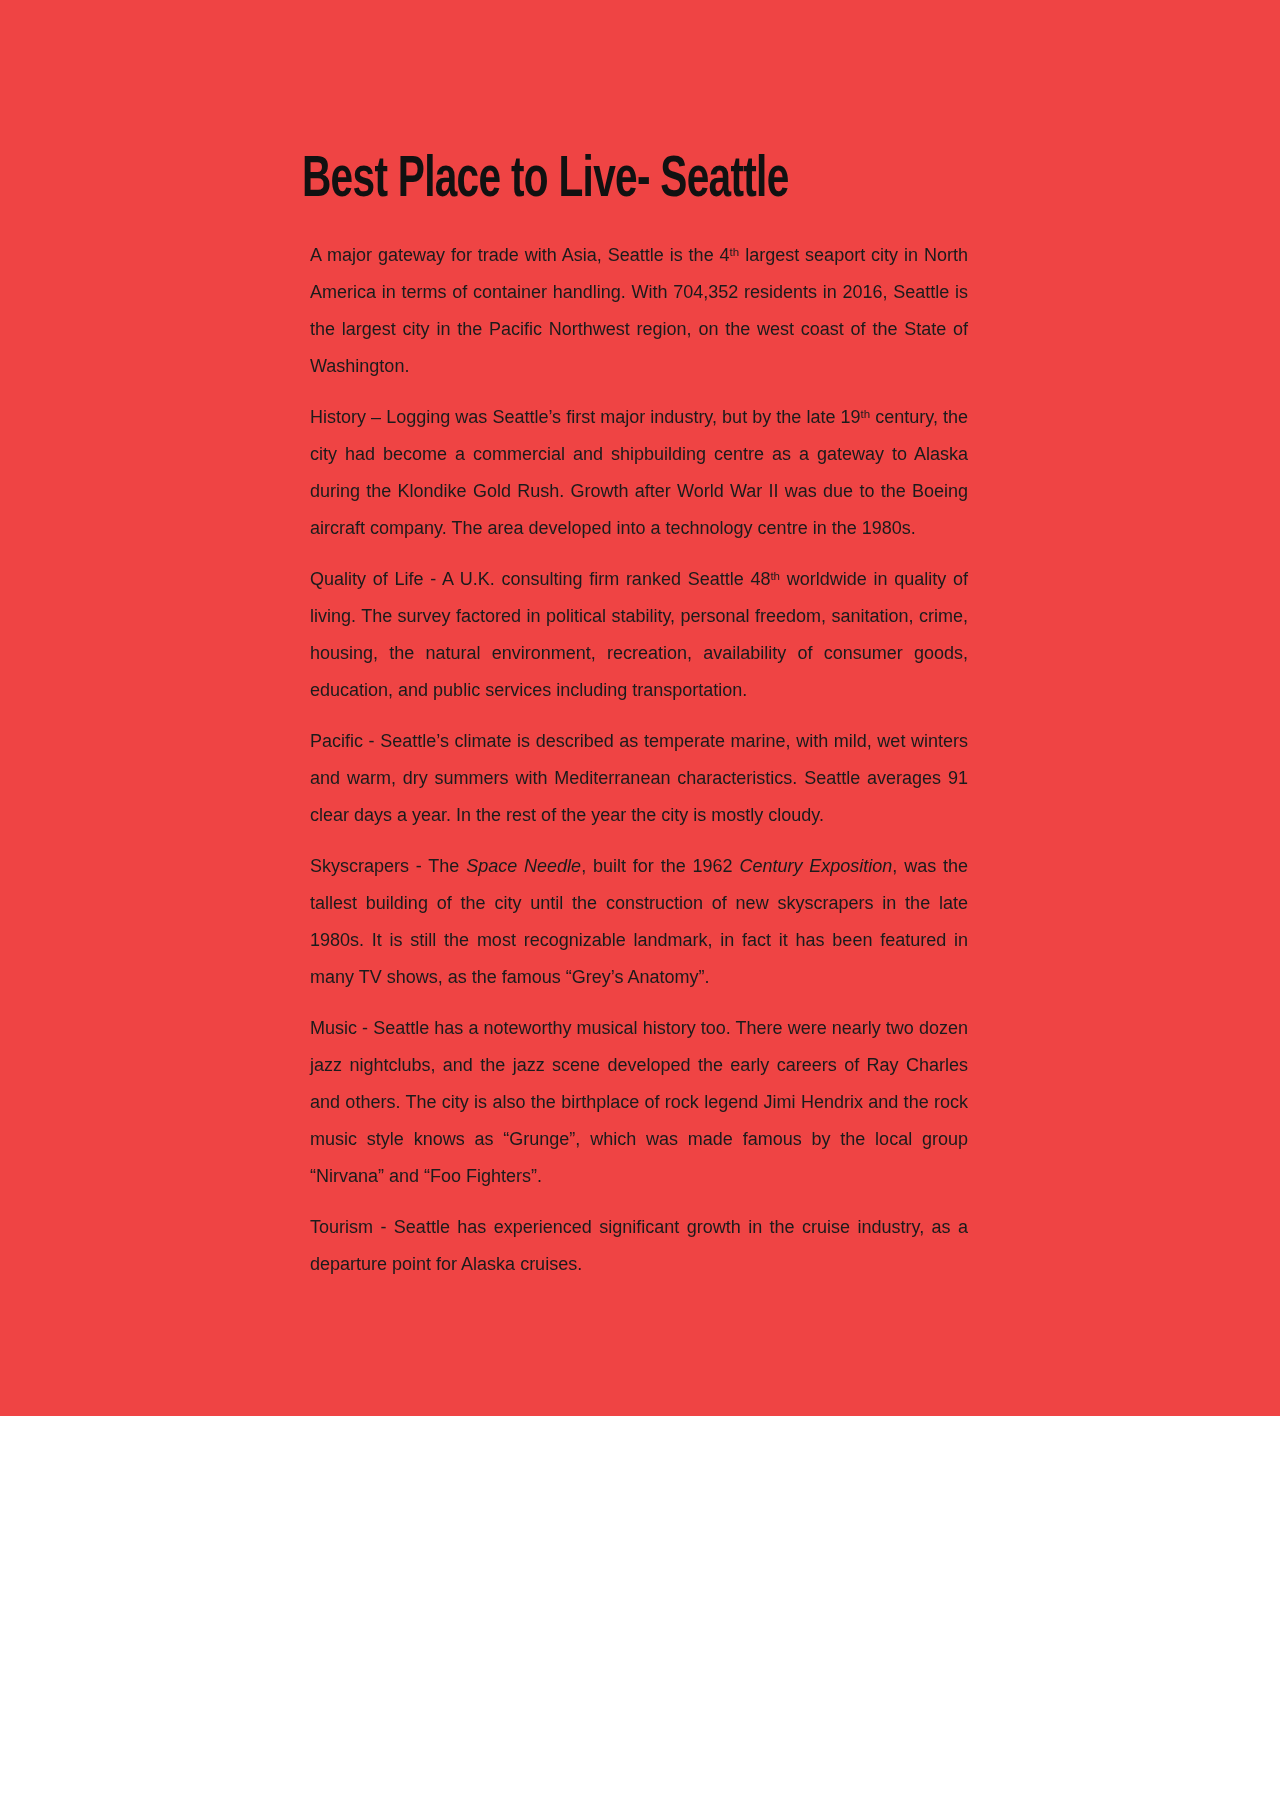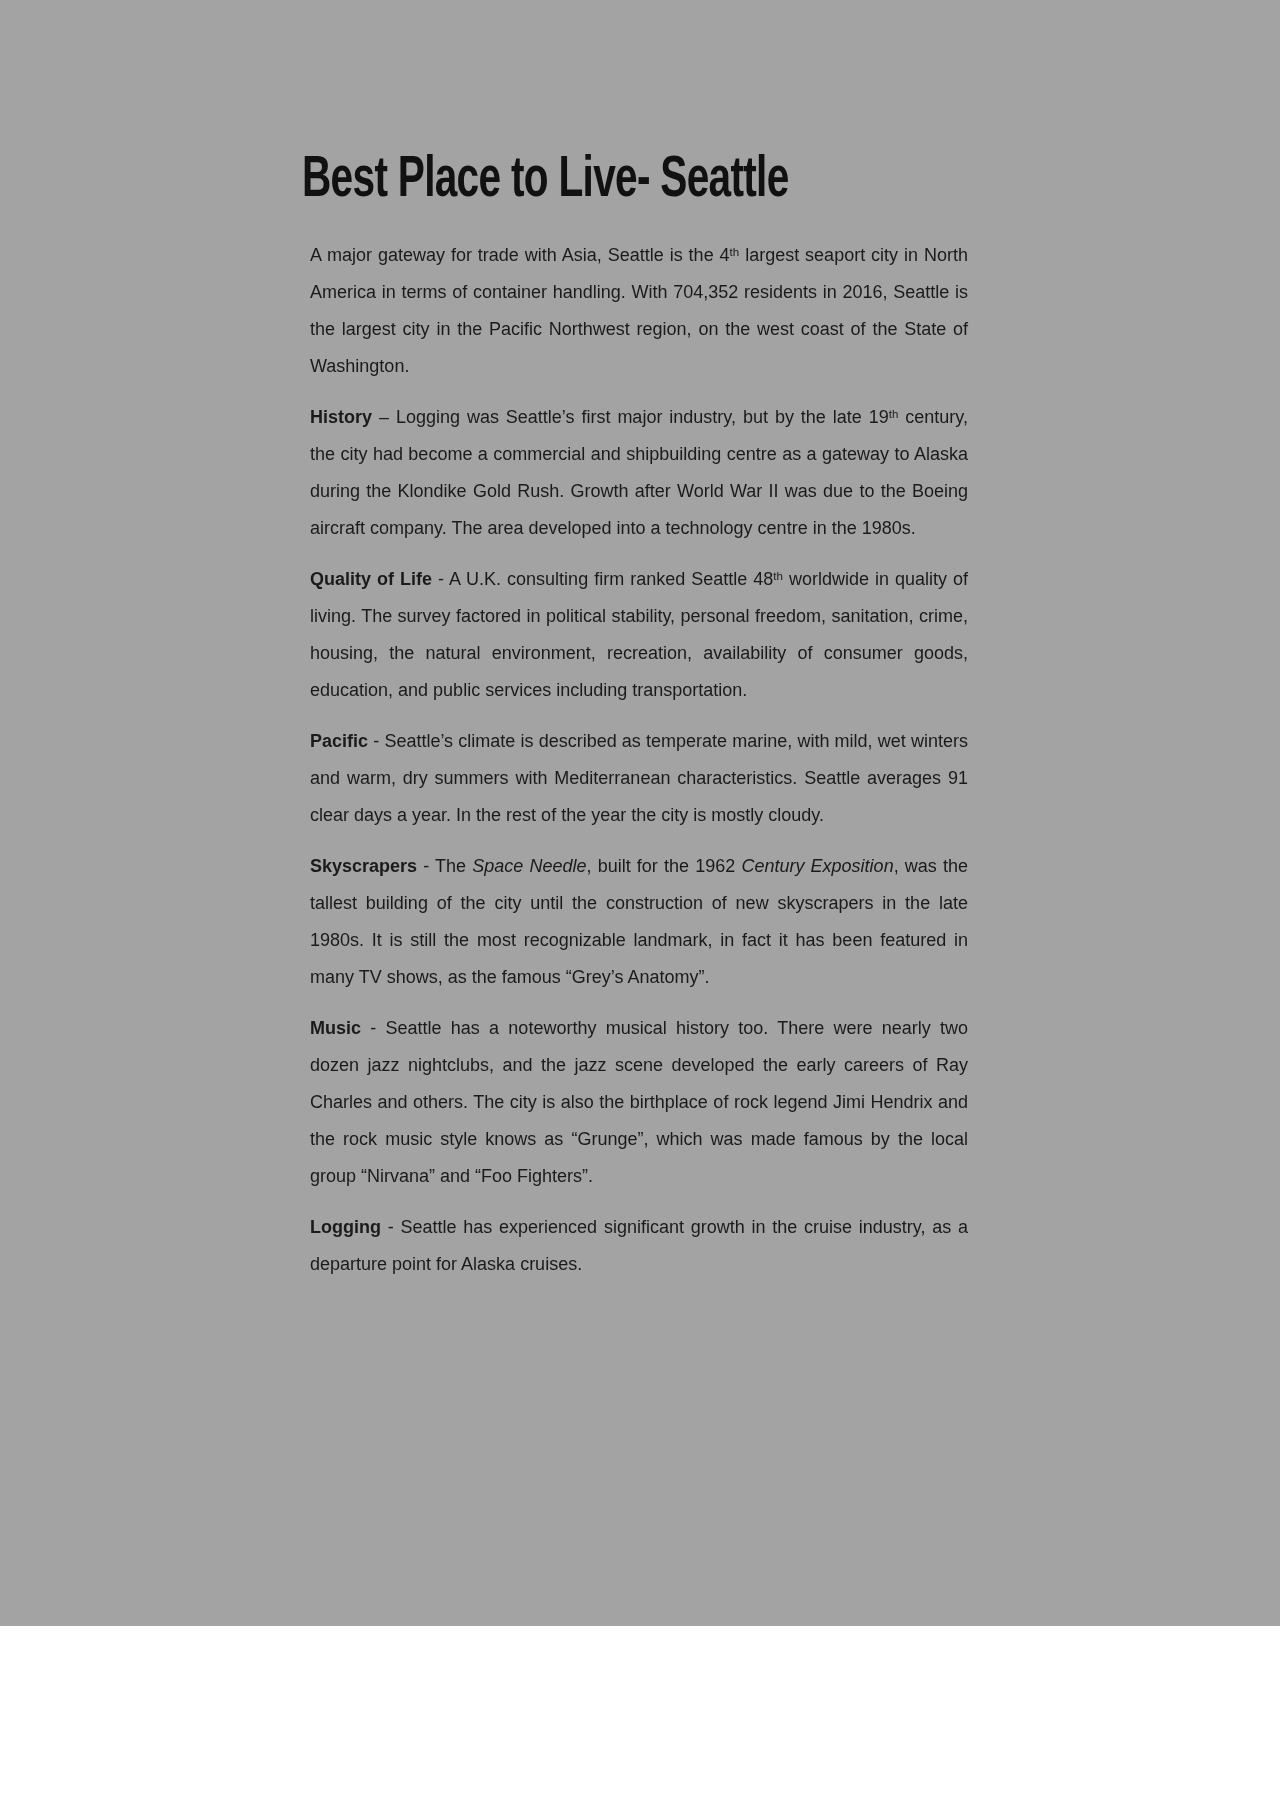--- a/index.html
+++ b/index.html
@@ -9,22 +9,22 @@
   }
   body {
     width: 1280px;
     height: 1809px;
     overflow: hidden;
     font-family: "Liberation Sans", sans-serif;
     color: #1a1a1a;
   }
   .page {
     width: 1280px;
-    height: 1626px;
-    background: #a3a3a3;
+    height: 1416px;
+    background: #ef4444;
     box-sizing: border-box;
     padding: 146px 0 0 302px;
   }
   .content {
     width: 666px;
   }
   .doc-title {
     margin: 0 0 30px 0;
     font-size: 58px;
     font-weight: 700;
@@ -36,21 +36,21 @@
     white-space: nowrap;
   }
   .para {
     margin: 0 0 14px 8px;
     font-size: 18px;
     line-height: 37px;
     text-align: justify;
     color: #1b1b1b;
   }
   .para:last-child { margin-bottom: 0; }
-  .run-bold   { font-weight: 700; }
+  .run-bold   { font-weight: 400; }
   .run-italic { font-style: italic; }
   .run-super  {
     font-size: 0.64em;
     position: relative;
     top: -0.45em;
     line-height: 0;
   }
 </style>
 </head>
 <body>
@@ -58,15 +58,15 @@
 <div class="page">
   <div class="content">
     <h1 class="doc-title">Best Place to Live- Seattle</h1>
 
     <p class="para"><span>A major gateway for trade with Asia, Seattle is the 4</span><span class="run-super">th</span><span> largest seaport city in North America in terms of container handling. With 704,352 residents in 2016, Seattle is the largest city in the Pacific Northwest region, on the west coast of the State of Washington.</span></p>
     <p class="para"><span class="run-bold">History</span><span> – Logging was Seattle’s first major industry, but by the late 19</span><span class="run-super">th</span><span> century, the city had become a commercial and shipbuilding centre as a gateway to Alaska during the Klondike Gold Rush. Growth after World War II was due to the Boeing aircraft company. The area developed into a technology centre in the 1980s.</span></p>
     <p class="para"><span class="run-bold">Quality of Life</span><span> - A U.K. consulting firm ranked Seattle 48</span><span class="run-super">th</span><span> worldwide in quality of living. The survey factored in political stability, personal freedom, sanitation, crime, housing, the natural environment, recreation, availability of consumer goods, education, and public services including transportation.</span></p>
     <p class="para"><span class="run-bold">Pacific</span><span> - Seattle’s climate is described as temperate marine, with mild, wet winters and warm, dry summers with Mediterranean characteristics. Seattle averages 91 clear days a year. In the rest of the year the city is mostly cloudy.</span></p>
     <p class="para"><span class="run-bold">Skyscrapers</span><span> - The </span><span class="run-italic">Space Needle</span><span>, built for the 1962 </span><span class="run-italic">Century Exposition</span><span>, was the tallest building of the city until the construction of new skyscrapers in the late 1980s. It is still the most recognizable landmark, in fact it has been featured in many TV shows, as the famous “Grey’s Anatomy”.</span></p>
     <p class="para"><span class="run-bold">Music</span><span> - Seattle has a noteworthy musical history too. There were nearly two dozen jazz nightclubs, and the jazz scene developed the early careers of Ray Charles and others. The city is also the birthplace of rock legend Jimi Hendrix and the rock music style knows as “Grunge”, which was made famous by the local group “Nirvana” and “Foo Fighters”.</span></p>
-    <p class="para"><span class="run-bold">Logging</span><span> - Seattle has experienced significant growth in the cruise industry, as a departure point for Alaska cruises.</span></p>
+    <p class="para"><span class="run-bold">Tourism</span><span> - Seattle has experienced significant growth in the cruise industry, as a departure point for Alaska cruises.</span></p>
   </div>
 </div>
 
 </body></html>

